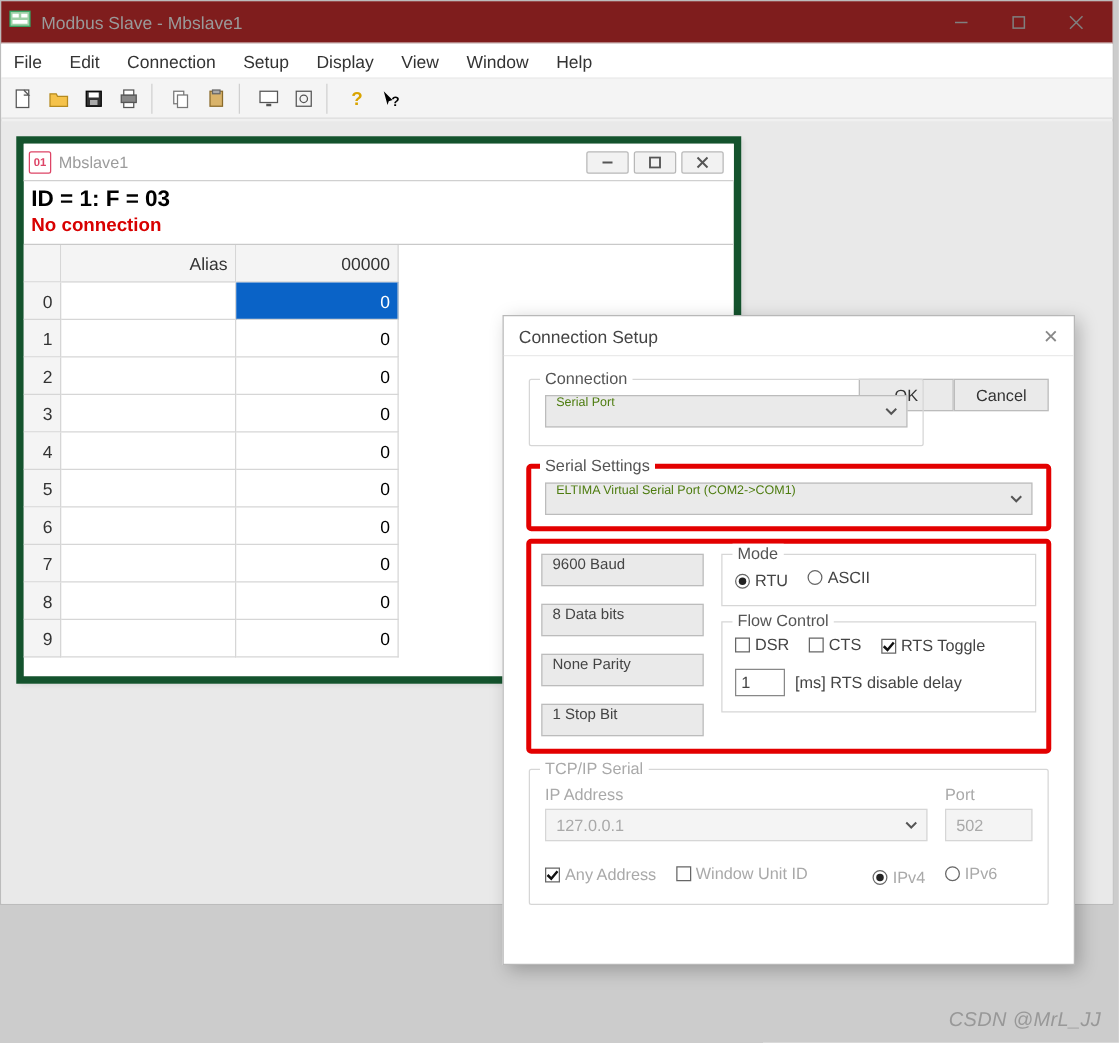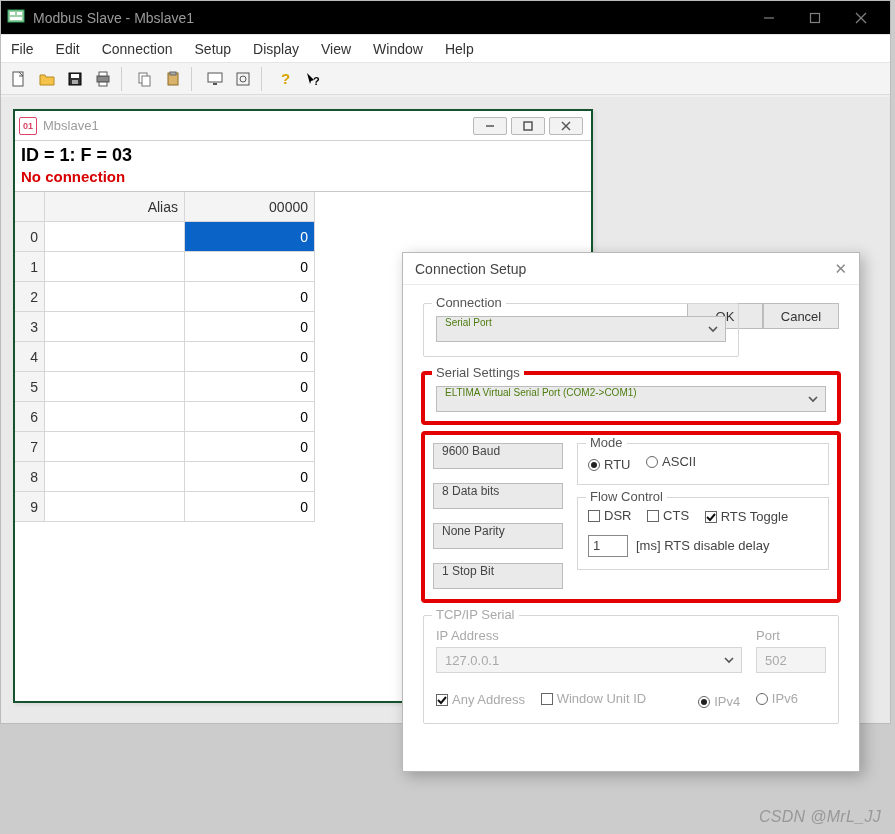--- a/index.html
+++ b/index.html
@@ -1,37 +1,37 @@
 <!DOCTYPE html>
 <html><head>
 <meta charset="utf-8">
 <style>
   * { box-sizing: border-box; font-family: "Segoe UI", Tahoma, sans-serif; }
   html,body { margin:0; padding:0; }
   body { width:895px; height:834px; background:#cccccc; position:relative; overflow:hidden; }
 
   .main-window { position:absolute; left:0; top:0; width:891px; height:724px; background:#f0f0f0; border:1px solid #bcbcbc; }
-  .titlebar { height:34px; background:#000000; display:flex; align-items:center; padding:0 6px; border-bottom:1px solid #e5e5e5; }
+  .titlebar { height:34px; background:#7f1d1d; display:flex; align-items:center; padding:0 6px; border-bottom:1px solid #e5e5e5; }
   .titlebar .appicon svg { width:18px; height:18px; }
   .titlebar .title { margin-left:8px; font-size:14px; color:#9a9a9a; flex:1; }
   .titlebar .winbtns { display:flex; height:100%; }
   .titlebar .winbtn { width:46px; display:flex; align-items:center; justify-content:center; color:#808080; font-size:14px; }
   .titlebar .winbtn svg { width:12px; height:12px; stroke:#808080; fill:none; stroke-width:1.2; }
 
   .menubar { height:28px; background:#ffffff; display:flex; align-items:center; padding:0 10px; gap:22px; font-size:14px; color:#333; border-bottom:1px solid #e5e5e5;}
   .menubar span { cursor:default; }
 
   .toolbar { height:32px; background:#f4f4f4; display:flex; align-items:center; padding:2px 6px; gap:4px; border-bottom:1px solid #dcdcdc; }
   .toolbar .sep { width:6px; height:24px; border-left:1px solid #d0d0d0; margin:0 2px;}
   .toolbar .tbtn { width:24px; height:24px; display:flex; align-items:center; justify-content:center; }
   .toolbar svg { width:18px; height:18px; }
 
   .mdi-area { position:absolute; left:0; top:96px; right:0; bottom:0; background:#e9e9e9; }
 
-  .child-window { position:absolute; left:12px; top:12px; width:580px; height:594px; background:#ffffff; border:2px solid #14532d; box-shadow:2px 2px 4px rgba(0,0,0,.08); }
+  .child-window { position:absolute; left:12px; top:12px; width:580px; height:438px; background:#ffffff; border:6px solid #14532d; box-shadow:2px 2px 4px rgba(0,0,0,.08); }
   .child-title { height:30px; background:#ffffff; display:flex; align-items:center; padding:0 4px; border-bottom:1px solid #d0d0d0;}
   .child-title .cicon { width:18px; height:18px; background:#fff; border:1px solid #d46; border-radius:2px; display:flex; align-items:center; justify-content:center; font-size:9px; color:#d46; font-weight:bold;}
   .child-title .ctxt { margin-left:6px; color:#9c9c9c; font-size:13px; flex:1;}
   .child-title .cbtns { display:flex; gap:4px; padding-right:4px;}
   .child-title .cbtn { width:34px; height:18px; border:1px solid #b8b8b8; background:#f2f2f2; border-radius:2px; display:flex; align-items:center; justify-content:center;}
   .child-title .cbtn svg { width:10px; height:10px; stroke:#555; fill:none; stroke-width:1.5;}
 
   .status-line { padding:4px 6px 2px 6px; font-size:18px; font-weight:bold; color:#000;}
   .status-line2 { padding:0 6px 6px 6px; font-size:15px; font-weight:bold; color:#d80000;}
 

